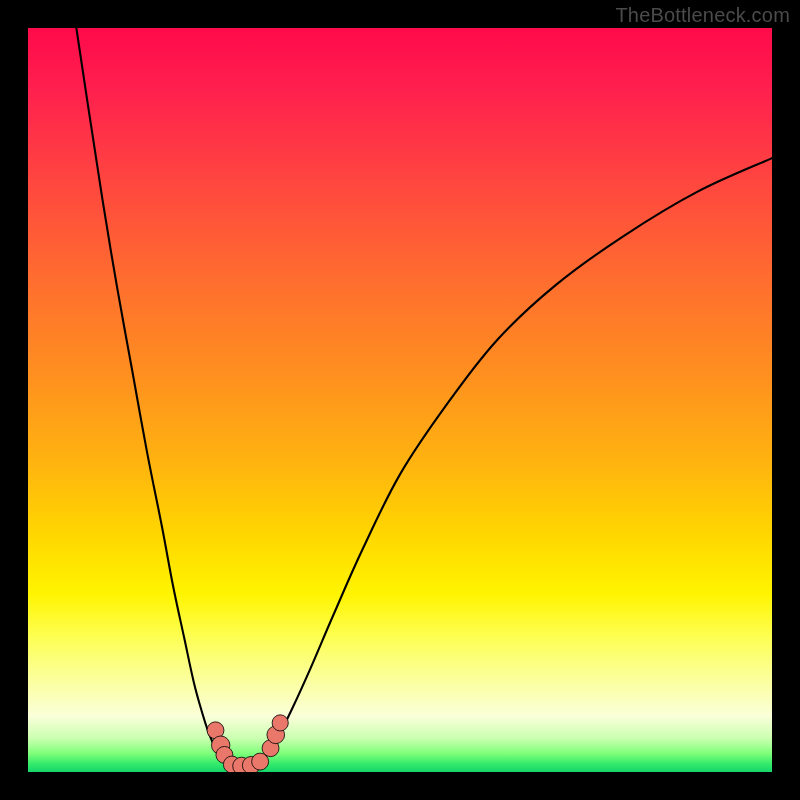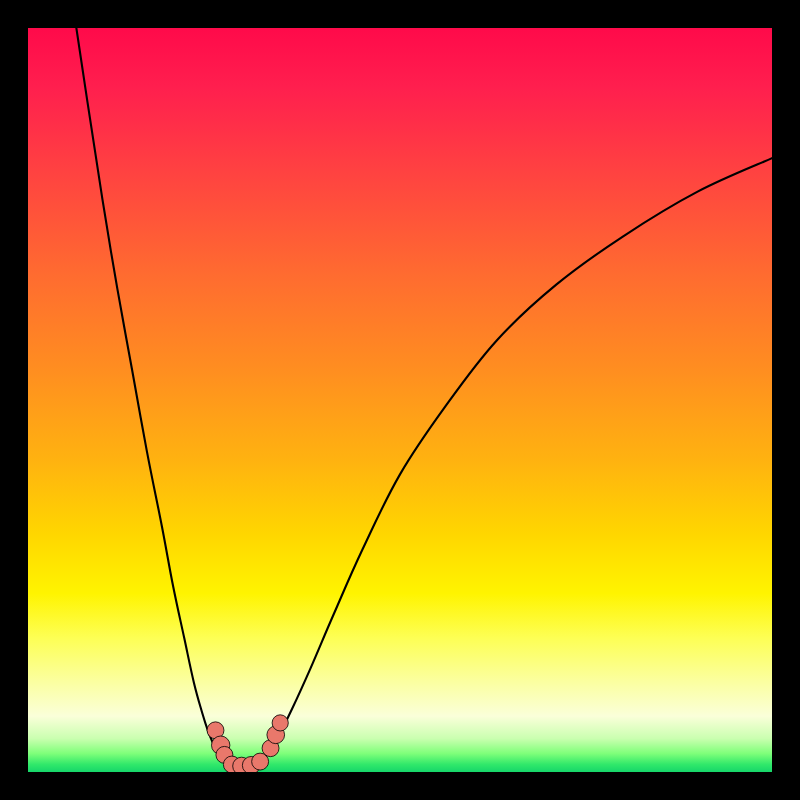--- a/index.html
+++ b/index.html
@@ -69,20 +69,21 @@
   .bead {
     fill: #e9786b;
     stroke: #000;
     stroke-width: 0.8;
   }
 </style>
 </head>
 <body>
 
 <div class="frame" style="background: rgb(0, 0, 0);">
+  <div class="watermark">TheBottleneck.com</div>
 
   <div class="plot">
     <svg class="curves" viewBox="0 0 744 744">
       <path id="path-left" class="curve" d="M 48.36 0 C 50.3688 13.391999999999996, 54.832800000000006 43.59839999999998, 59.52 74.39999999999998 C 64.2072 105.20159999999998, 69.04320000000001 137.64000000000001, 74.4 171.12 C 79.7568 204.6, 83.9232 229.5984, 89.28 260.4 C 94.63680000000001 291.2016, 98.8032 312.77759999999995, 104.16000000000001 342.23999999999995 C 109.51680000000002 371.70239999999995, 113.68320000000001 395.9568, 119.04 424.08 C 124.3968 452.2032, 129.2328 474.37440000000004, 133.92 498.48 C 138.60719999999998 522.5856, 141.06240000000003 537.912, 145.08 558 C 149.0976 578.088, 152.49023999999997 592.6704000000001, 156.23999999999998 610.08 C 159.98976 627.4896, 162.69792 641.328, 165.912 654.72 C 169.12608 668.1120000000001, 171.55152 675.7752, 174.096 684.48 C 176.64048 693.1848, 178.0392 697.45536, 180.048 703.08 C 182.0568 708.70464, 183.51504 711.8443199999999, 185.256 715.728 C 186.99696 719.61168, 188.24688 721.84368, 189.72 724.656 C 191.19312 727.46832, 192.7704 730.14672, 193.44 731.352" style="stroke: rgb(0, 0, 0);"></path>
       <path id="path-floor" class="curve" d="M 193.44 731.352 C 194.7792 732.28944, 198.2016 735.3547199999999, 200.88000000000002 736.56 C 203.55840000000003 737.76528, 205.64160000000004 737.78016, 208.32000000000002 738.048 C 210.9984 738.31584, 213.0816 738.18192, 215.76 738.048 C 218.43839999999997 737.91408, 220.52159999999998 737.9736, 223.2 737.304 C 225.8784 736.6343999999999, 227.96159999999998 736.06896, 230.64 734.328 C 233.3184 732.58704, 236.7408 728.83728, 238.08 727.632" style="stroke: rgb(0, 0, 0);"></path>
       <path id="path-right" class="curve" d="M 238.08 727.632 C 240.08880000000002 724.55184, 244.55280000000002 718.95696, 249.24 710.52 C 253.9272 702.08304, 258.0936 693.4824, 264.12 680.76 C 270.1464 668.0376, 275.35440000000006 656.58, 282.72 639.84 C 290.0856 623.1, 295.6656 609.1872, 305.03999999999996 587.76 C 314.41439999999994 566.3328, 322.7472 546.2447999999999, 334.8 520.8 C 346.8528 495.35519999999997, 357.2688 471.84479999999996, 372 446.4 C 386.7312 420.9552, 399.23040000000003 403.5456, 416.64000000000004 379.44 C 434.04960000000005 355.3344, 448.63200000000006 334.5768, 468.72 312.48 C 488.808 290.38320000000004, 505.47360000000003 275.4288, 528.24 256.68 C 551.0064 237.93120000000002, 569.7552000000001 225.06000000000006, 595.2 208.32000000000005 C 620.6448 191.58000000000004, 642.816 177.74159999999995, 669.6 163.67999999999995 C 696.384 149.61839999999995, 730.608 136.22640000000004, 744 130.20000000000005" style="stroke: rgb(0, 0, 0);"></path>
       <g id="beads">
           <circle cx="187.488" cy="702.336" r="8.464" class="bead" style="fill: rgb(233, 120, 107); stroke: rgb(0, 0, 0);"></circle>
           <circle cx="192.696" cy="717.216" r="9.207999999999998" class="bead" style="fill: rgb(233, 120, 107); stroke: rgb(0, 0, 0);"></circle>
           <circle cx="196.416" cy="726.888" r="8.464" class="bead" style="fill: rgb(233, 120, 107); stroke: rgb(0, 0, 0);"></circle>

